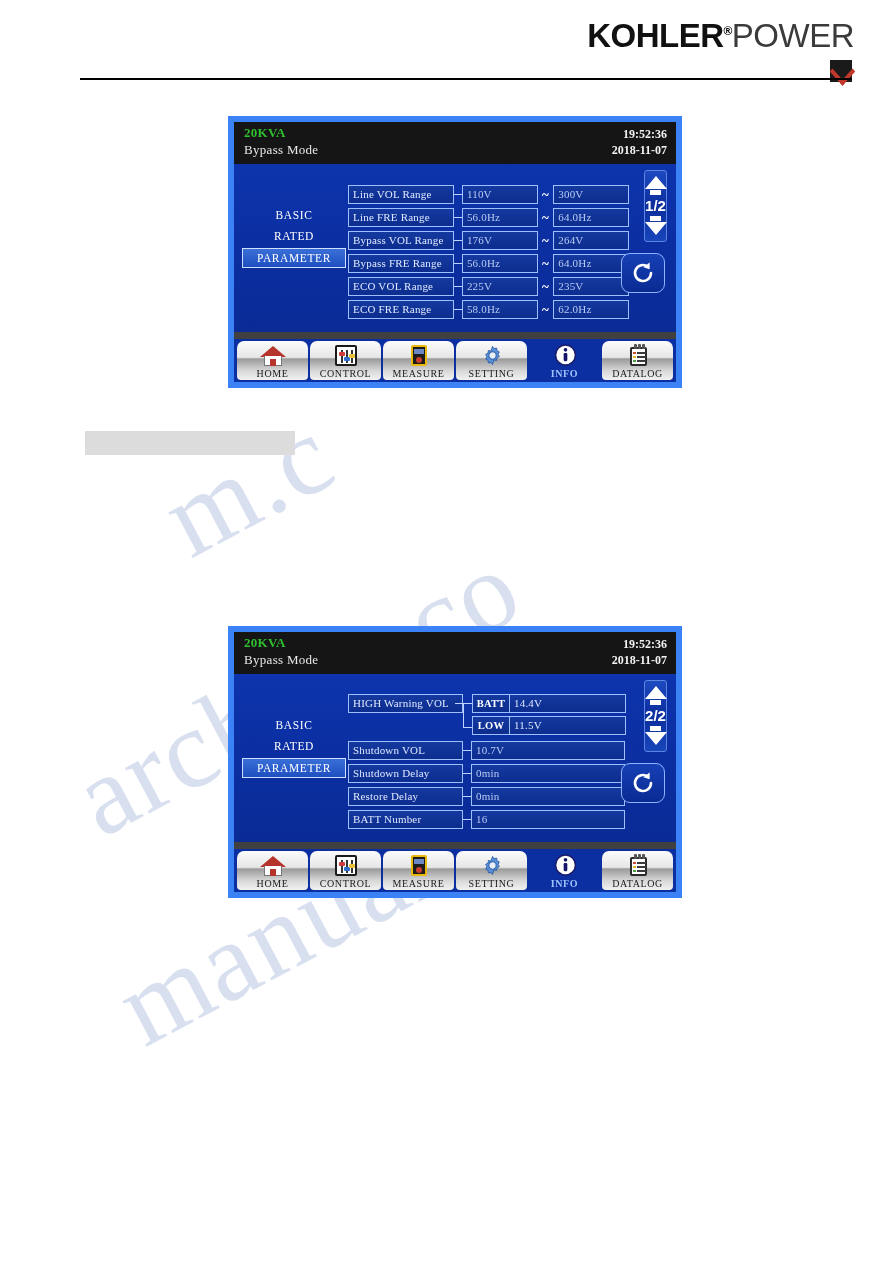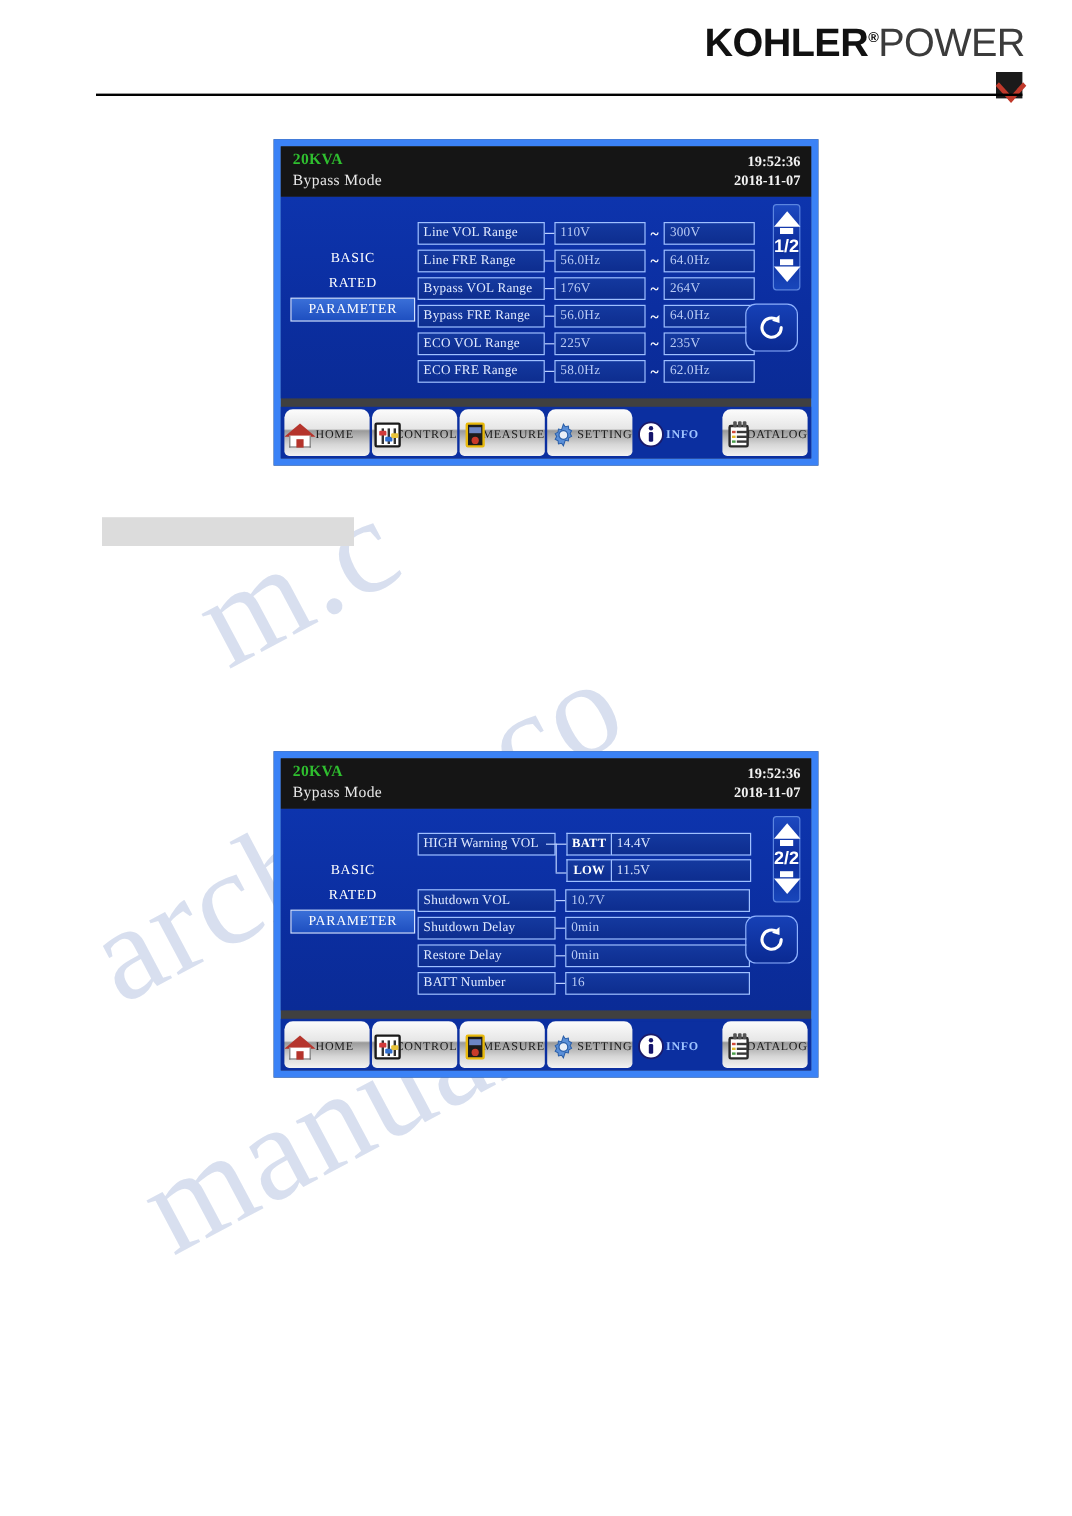--- a/index.html
+++ b/index.html
@@ -313,20 +313,21 @@
     display: flex;
     padding: 2px 3px 2px 3px;
     gap: 2px;
   }
   .tool {
     flex: 1;
     position: relative;
     border-radius: 7px 7px 4px 4px;
     background: linear-gradient(180deg,#fcfcfc 0%, #e6e6e6 42%, #9a9a9a 46%, #d6d6d6 75%, #f2f2f2 100%);
     display: flex;
+    flex-direction: column;
     align-items: center;
     justify-content: flex-start;
     padding-top: 2px;
     overflow: hidden;
   }
   .tool.active {
     background: #0b2fa0;
     border-radius: 0;
   }
   .tool-label {

